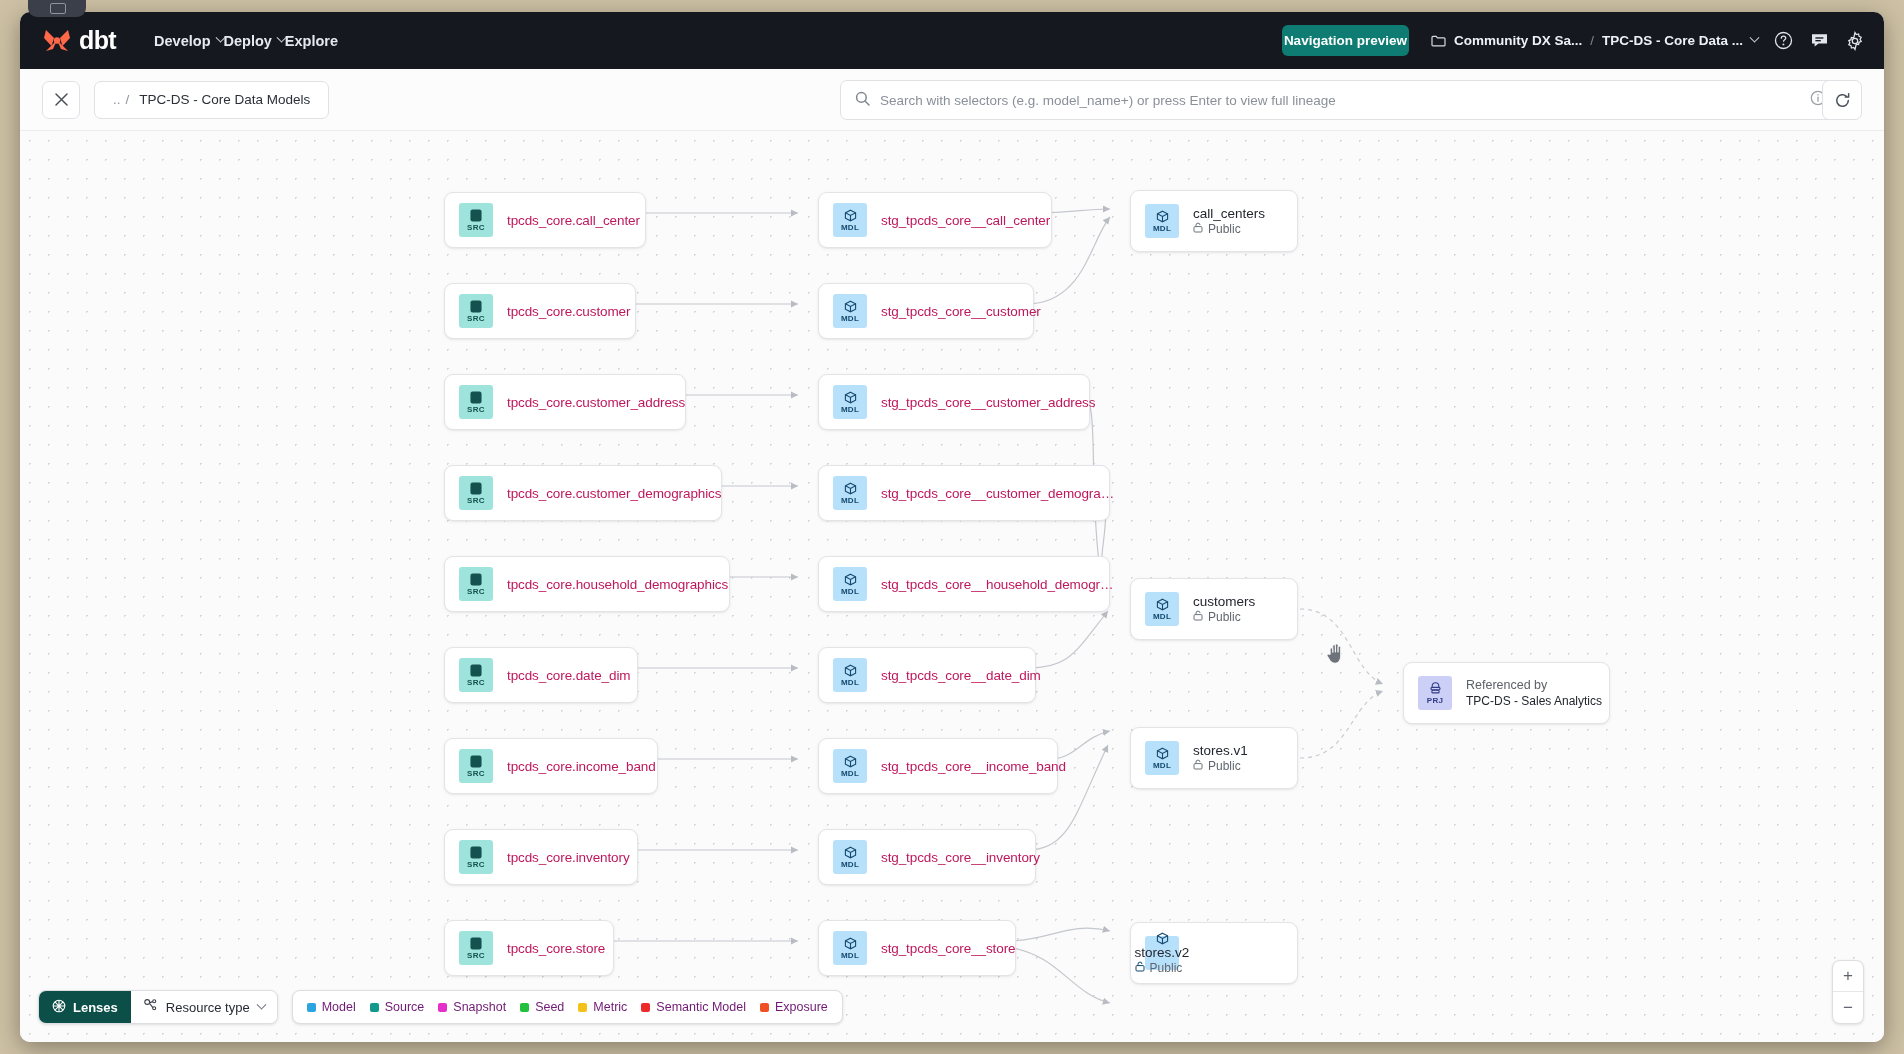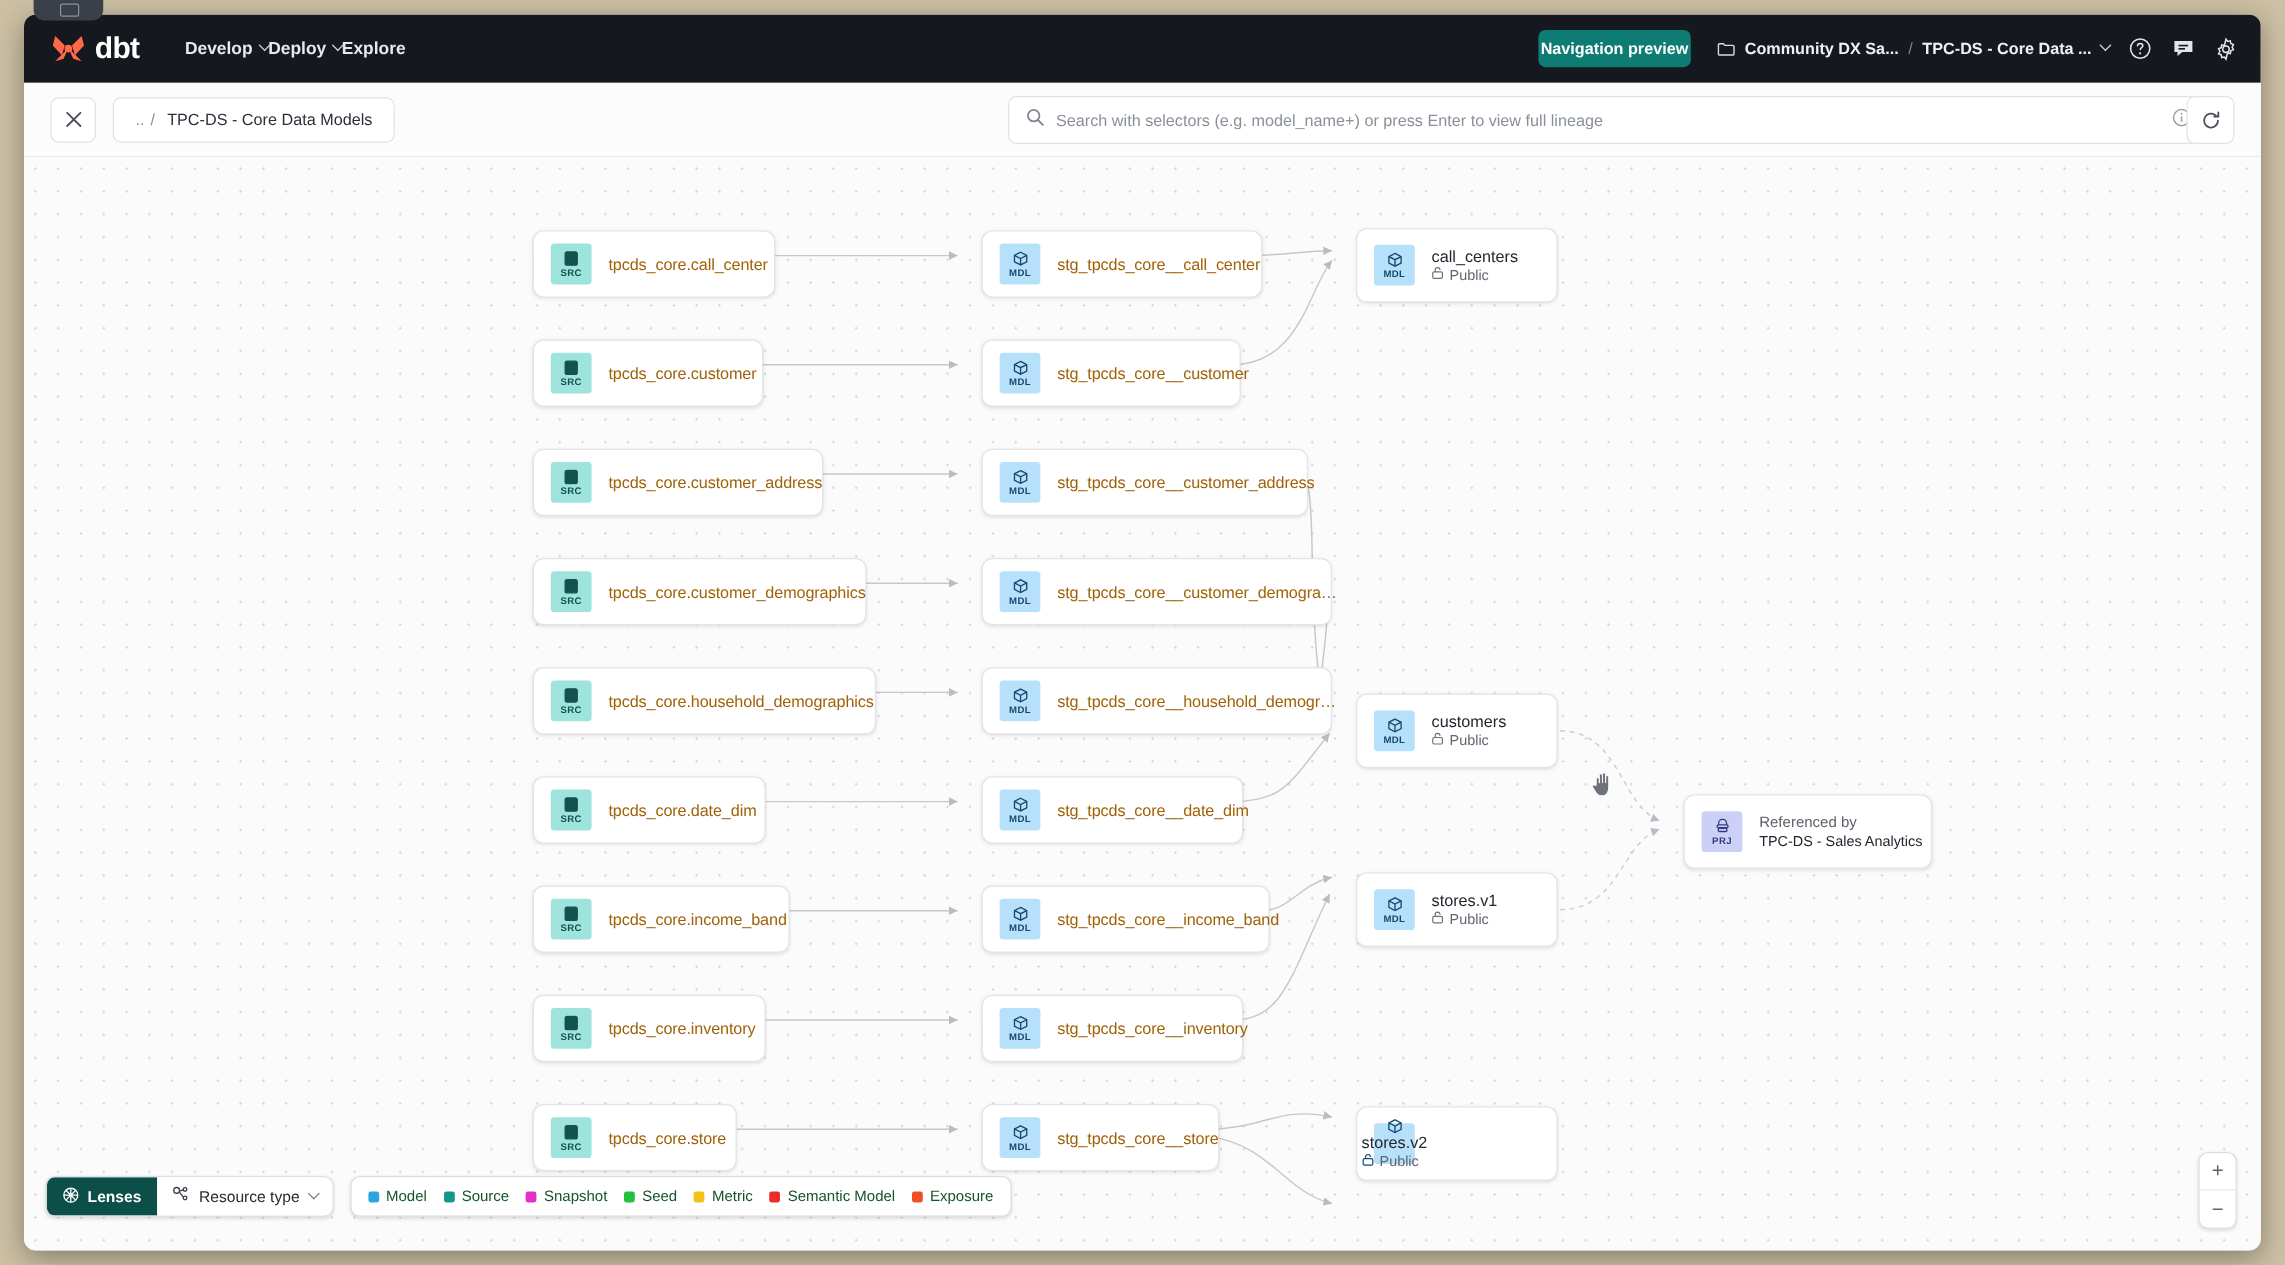--- a/index.html
+++ b/index.html
@@ -146,37 +146,37 @@
   .badge .bicon { height: 14px; display:flex; align-items:center; justify-content:center; }
   .badge .blabel { font-size: 8px; font-weight: 700; letter-spacing: .3px; line-height: 9px; }
   .badge.src { background: #9fe3dd; }
   .badge.src .blabel, .badge.src svg { color: #14524f; fill: #14524f; stroke: #14524f; }
   .badge.mdl { background: #b7e0fb; }
   .badge.mdl .blabel, .badge.mdl svg { color: #14496e; fill: none; stroke: #14496e; }
   .badge.prj { background: #ccd0f7; }
   .badge.prj .blabel, .badge.prj svg { color: #333d86; fill: none; stroke: #333d86; }
 
   .node-label {
-    font-size: 13.5px; color: #a16207; white-space: nowrap;
+    font-size: 13.5px; color: #be185d; white-space: nowrap;
     letter-spacing: -0.1px;
   }
   .node-sub {
     display: flex; align-items: flex-start; gap: 5px;
     font-size: 12px; color: #61666e; margin-top: 1px;
   }
   .node-texts { display: flex; flex-direction: column; justify-content: center; }
   .node.two-line { align-items: center; }
   .node-title-2 { font-size: 13.5px; color: #22262e; white-space: nowrap; }
   .ref-small { font-size: 12.5px; color: #5c6169; }
   .ref-big { font-size: 12px; color: #22262e; margin-top: 2px; white-space: nowrap; }
 
   
   .bottombar {
     position: absolute;
-    left: 18px; bottom: 28px;
+    left: 18px; bottom: 18px;
     display: flex; align-items: center; gap: 14px;
     z-index: 30;
   }
   .lens-group {
     display: flex; align-items: stretch;
     border-radius: 8px; overflow: hidden;
     box-shadow: 0 1px 3px rgba(17,20,28,.13);
     border: 1px solid #dcdee2;
     background: #fff;
     height: 34px;
@@ -191,21 +191,21 @@
     display: flex; align-items: center; gap: 8px;
     padding: 0 12px; font-size: 13px; cursor: pointer;
   }
   .legend {
     height: 34px;
     background: #fff; border: 1px solid #dcdee2; border-radius: 8px;
     box-shadow: 0 1px 3px rgba(17,20,28,.13);
     display: flex; align-items: center; gap: 14px;
     padding: 0 14px;
   }
-  .legend-item { display: flex; align-items: center; gap: 6px; font-size: 12.5px; color: #14532d; }
+  .legend-item { display: flex; align-items: center; gap: 6px; font-size: 12.5px; color: #701a75; }
   .swatch { width: 9px; height: 9px; border-radius: 2px; display:inline-block; }
 
   .zoomctrl {
     position: absolute; right: 20px; bottom: 18px;
     width: 32px;
     background: #fff; border: 1px solid #dcdee2; border-radius: 8px;
     box-shadow: 0 1px 3px rgba(17,20,28,.12);
     z-index: 30; overflow:hidden;
   }
   .zoombtn {

